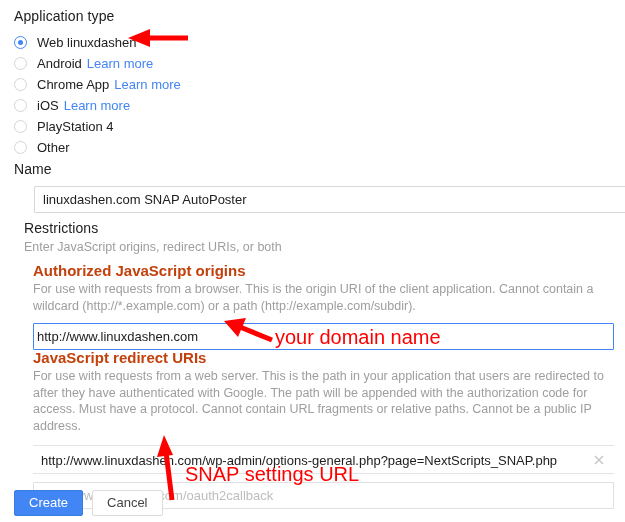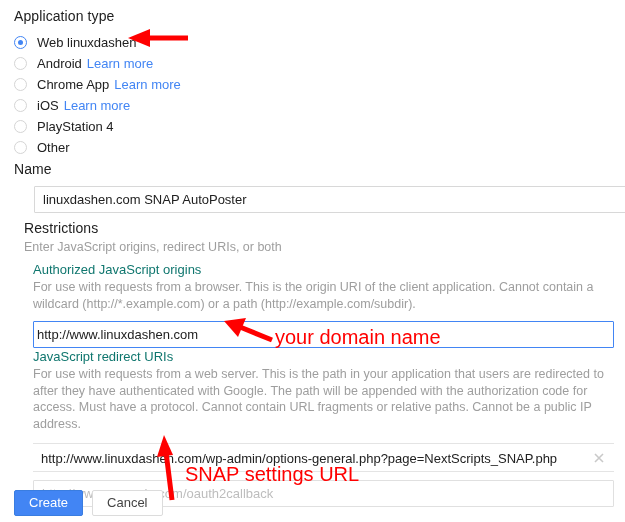--- a/index.html
+++ b/index.html
@@ -27,23 +27,23 @@
   }
 
   
   .section-title {
     font-weight: normal;
     font-size: 14px;
     color: #212121;
     letter-spacing: 0.1px;
   }
   .sub-title {
-    font-weight: normal;
-    font-size: 13px;
-    color: #0f766e;
+    font-weight: bold;
+    font-size: 15px;
+    color: #c2410c;
   }
   .helper {
     color: #9e9e9e;
     font-size: 12.5px;
     line-height: 16.5px;
   }
 
   
   .app-type-block {
     position: absolute;

